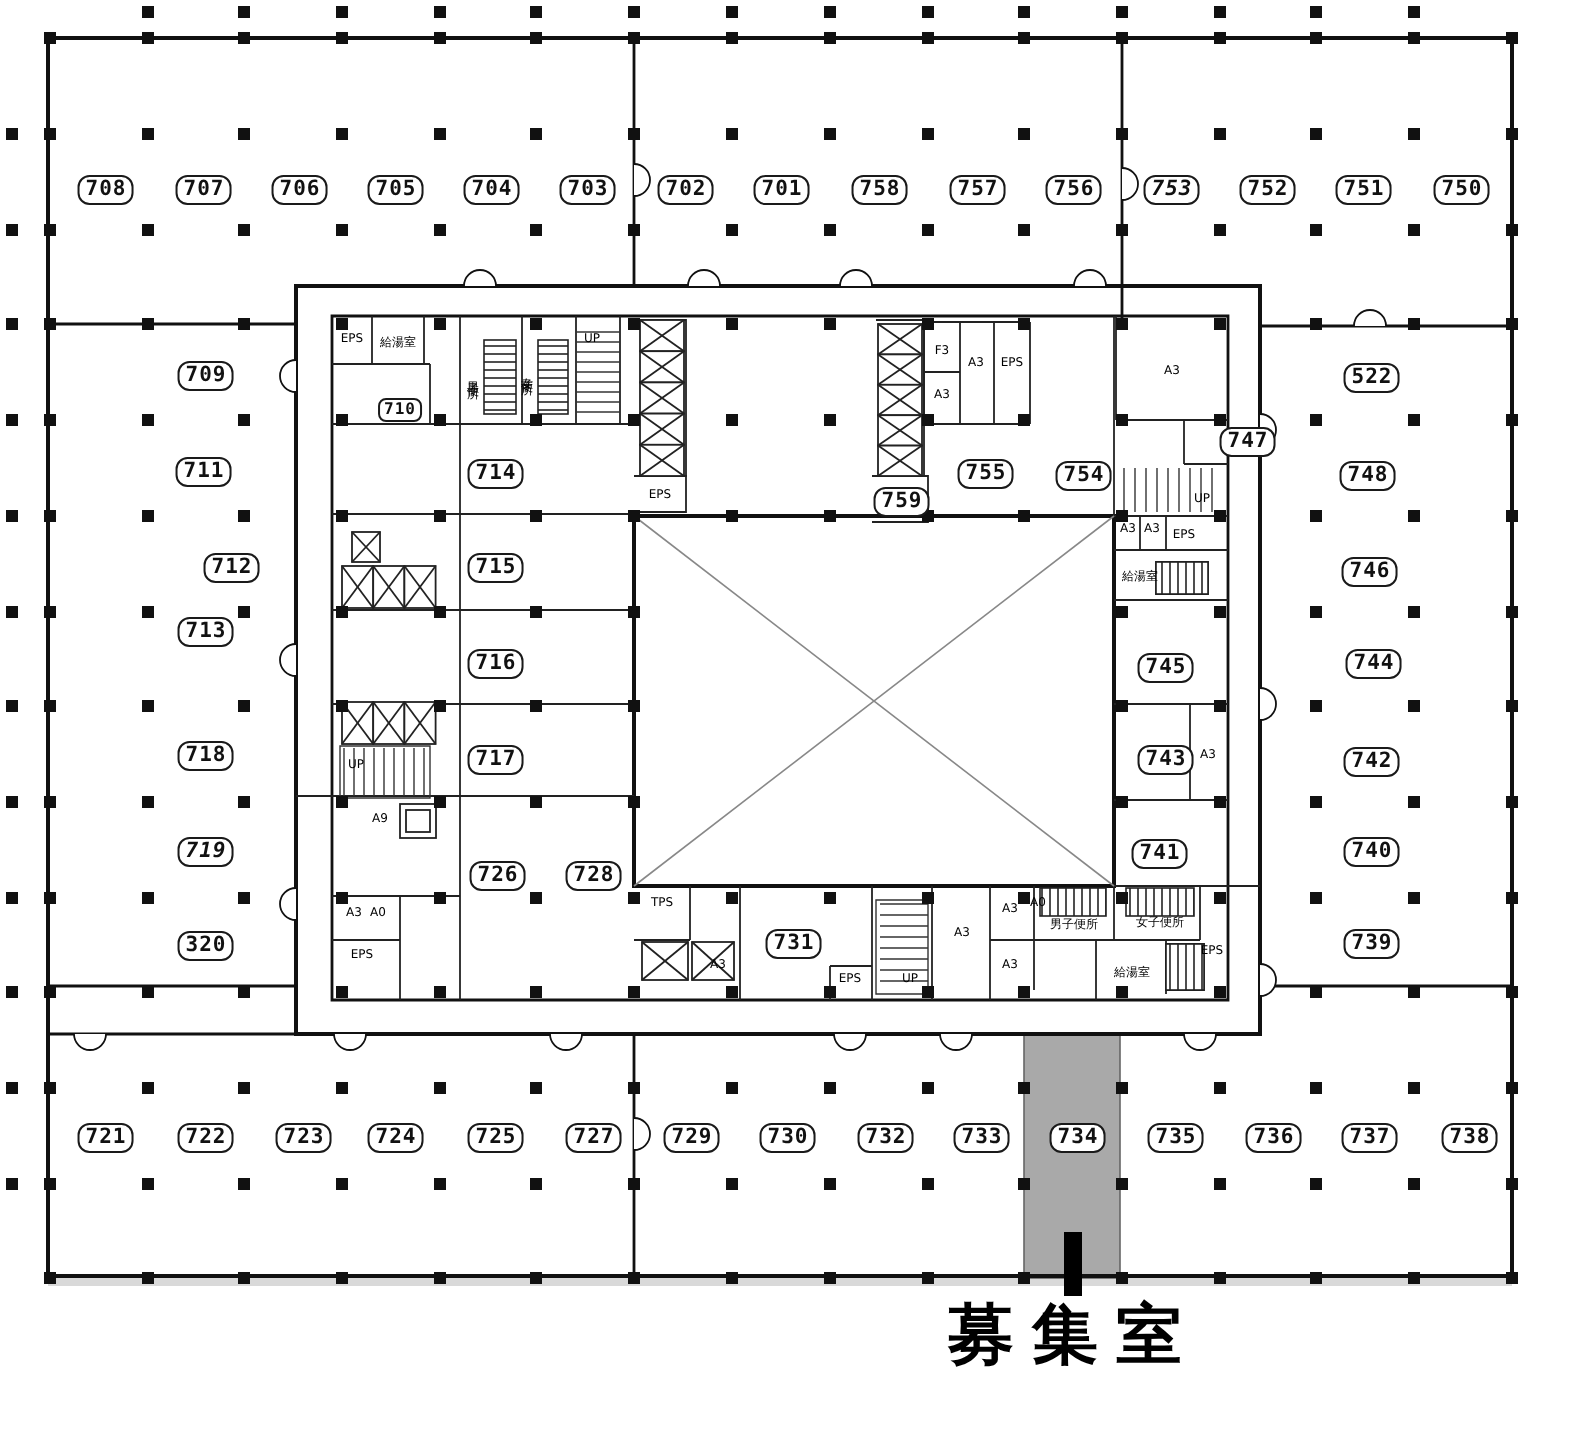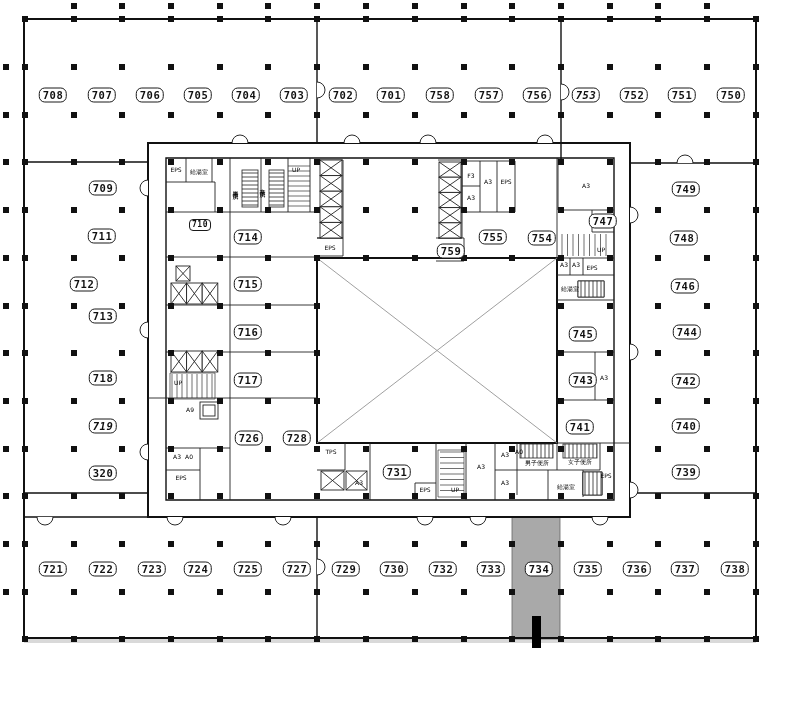--- a/index.html
+++ b/index.html
@@ -503,40 +503,40 @@
       <div class="badge" style="left: 391px; top: 95px;">701</div>
       <div class="badge" style="left: 440px; top: 95px;">758</div>
       <div class="badge" style="left: 489px; top: 95px;">757</div>
       <div class="badge" style="left: 537px; top: 95px;">756</div>
       <div class="badge" style="left: 586px; top: 95px; font-style: italic;">753</div>
       <div class="badge" style="left: 634px; top: 95px;">752</div>
       <div class="badge" style="left: 682px; top: 95px;">751</div>
       <div class="badge" style="left: 731px; top: 95px;">750</div>
       <div class="badge" style="left: 103px; top: 188px; text-align: center;">709</div>
       <div class="badge" style="left: 102px; top: 236px;">711</div>
-      <div class="badge" style="left: 84px; top: 284px;">712</div>
+      <div class="badge" style="left: 116px; top: 284px;">712</div>
       <div class="badge" style="left: 103px; top: 316px;">713</div>
       <div class="badge" style="left: 103px; top: 378px;">718</div>
       <div class="badge" style="left: 103px; top: 426px; font-style: italic;">719</div>
       <div class="badge" style="left: 103px; top: 473px;">320</div>
       <div class="badge" style="left: 248px; top: 237px;">714</div>
       <div class="badge" style="left: 248px; top: 284px;">715</div>
       <div class="badge" style="left: 248px; top: 332px;">716</div>
       <div class="badge" style="left: 248px; top: 380px;">717</div>
       <div class="badge" style="left: 249px; top: 438px;">726</div>
       <div class="badge" style="left: 297px; top: 438px;">728</div>
       <div class="badge" style="left: 397px; top: 472px;">731</div>
       <div class="badge" style="left: 451px; top: 251px;">759</div>
       <div class="badge" style="left: 493px; top: 237px;">755</div>
       <div class="badge" style="left: 542px; top: 238px;">754</div>
-      <div class="badge" style="left: 603px; top: 221px;">747</div>
+      <div class="badge" style="left: 624px; top: 221px;">747</div>
       <div class="badge" style="left: 583px; top: 334px;">745</div>
       <div class="badge" style="left: 583px; top: 380px;">743</div>
       <div class="badge" style="left: 580px; top: 427px;">741</div>
-      <div class="badge" style="left: 686px; top: 189px;">749</div>
+      <div class="badge" style="left: 686px; top: 189px;">522</div>
       <div class="badge" style="left: 684px; top: 238px;">748</div>
       <div class="badge" style="left: 685px; top: 286px;">746</div>
       <div class="badge" style="left: 687px; top: 332px;">744</div>
       <div class="badge" style="left: 686px; top: 381px;">742</div>
       <div class="badge" style="left: 686px; top: 426px;">740</div>
       <div class="badge" style="left: 686px; top: 472px;">739</div>
       <div class="badge" style="left: 53px; top: 569px;">721</div>
       <div class="badge" style="left: 103px; top: 569px;">722</div>
       <div class="badge" style="left: 152px; top: 569px;">723</div>
       <div class="badge" style="left: 198px; top: 569px;">724</div>
@@ -544,21 +544,21 @@
       <div class="badge" style="left: 297px; top: 569px;">727</div>
       <div class="badge" style="left: 346px; top: 569px;">729</div>
       <div class="badge" style="left: 394px; top: 569px;">730</div>
       <div class="badge" style="left: 443px; top: 569px;">732</div>
       <div class="badge" style="left: 491px; top: 569px;">733</div>
       <div class="badge" style="left: 539px; top: 569px;">734</div>
       <div class="badge" style="left: 588px; top: 569px;">735</div>
       <div class="badge" style="left: 637px; top: 569px;">736</div>
       <div class="badge" style="left: 685px; top: 569px;">737</div>
       <div class="badge" style="left: 735px; top: 569px;">738</div>
-      <div class="badge small" style="left: 200px; top: 205px; margin-top: 20px;">710</div>
+      <div class="badge small" style="left: 200px; top: 205px;">710</div>
     </div>
   <div id="slabels">
       <div class="slabel" style="left: 176px; top: 170px;">EPS</div>
       <div class="slabel" style="left: 199px; top: 172px;">給湯室</div>
       <div class="slabel vert" style="left: 236px; top: 188px;">男子便所</div>
       <div class="slabel vert" style="left: 263px; top: 186px;">女子便所</div>
       <div class="slabel" style="left: 296px; top: 170px;">UP</div>
       <div class="slabel" style="left: 330px; top: 248px;">EPS</div>
       <div class="slabel" style="left: 471px; top: 176px;">F3</div>
       <div class="slabel" style="left: 471px; top: 198px;">A3</div>
@@ -583,13 +583,14 @@
       <div class="slabel" style="left: 481px; top: 467px;">A3</div>
       <div class="slabel" style="left: 505px; top: 455px;">A3</div>
       <div class="slabel" style="left: 505px; top: 483px;">A3</div>
       <div class="slabel" style="left: 519px; top: 452px;">A0</div>
       <div class="slabel" style="left: 537px; top: 463px;">男子便所</div>
       <div class="slabel" style="left: 580px; top: 462px;">女子便所</div>
       <div class="slabel" style="left: 566px; top: 487px;">給湯室</div>
       <div class="slabel" style="left: 606px; top: 476px;">EPS</div>
     </div>
 
+  <div id="avail" style="left:537px;top:668px;">募集室</div>
 </div>
 
 </body></html>

